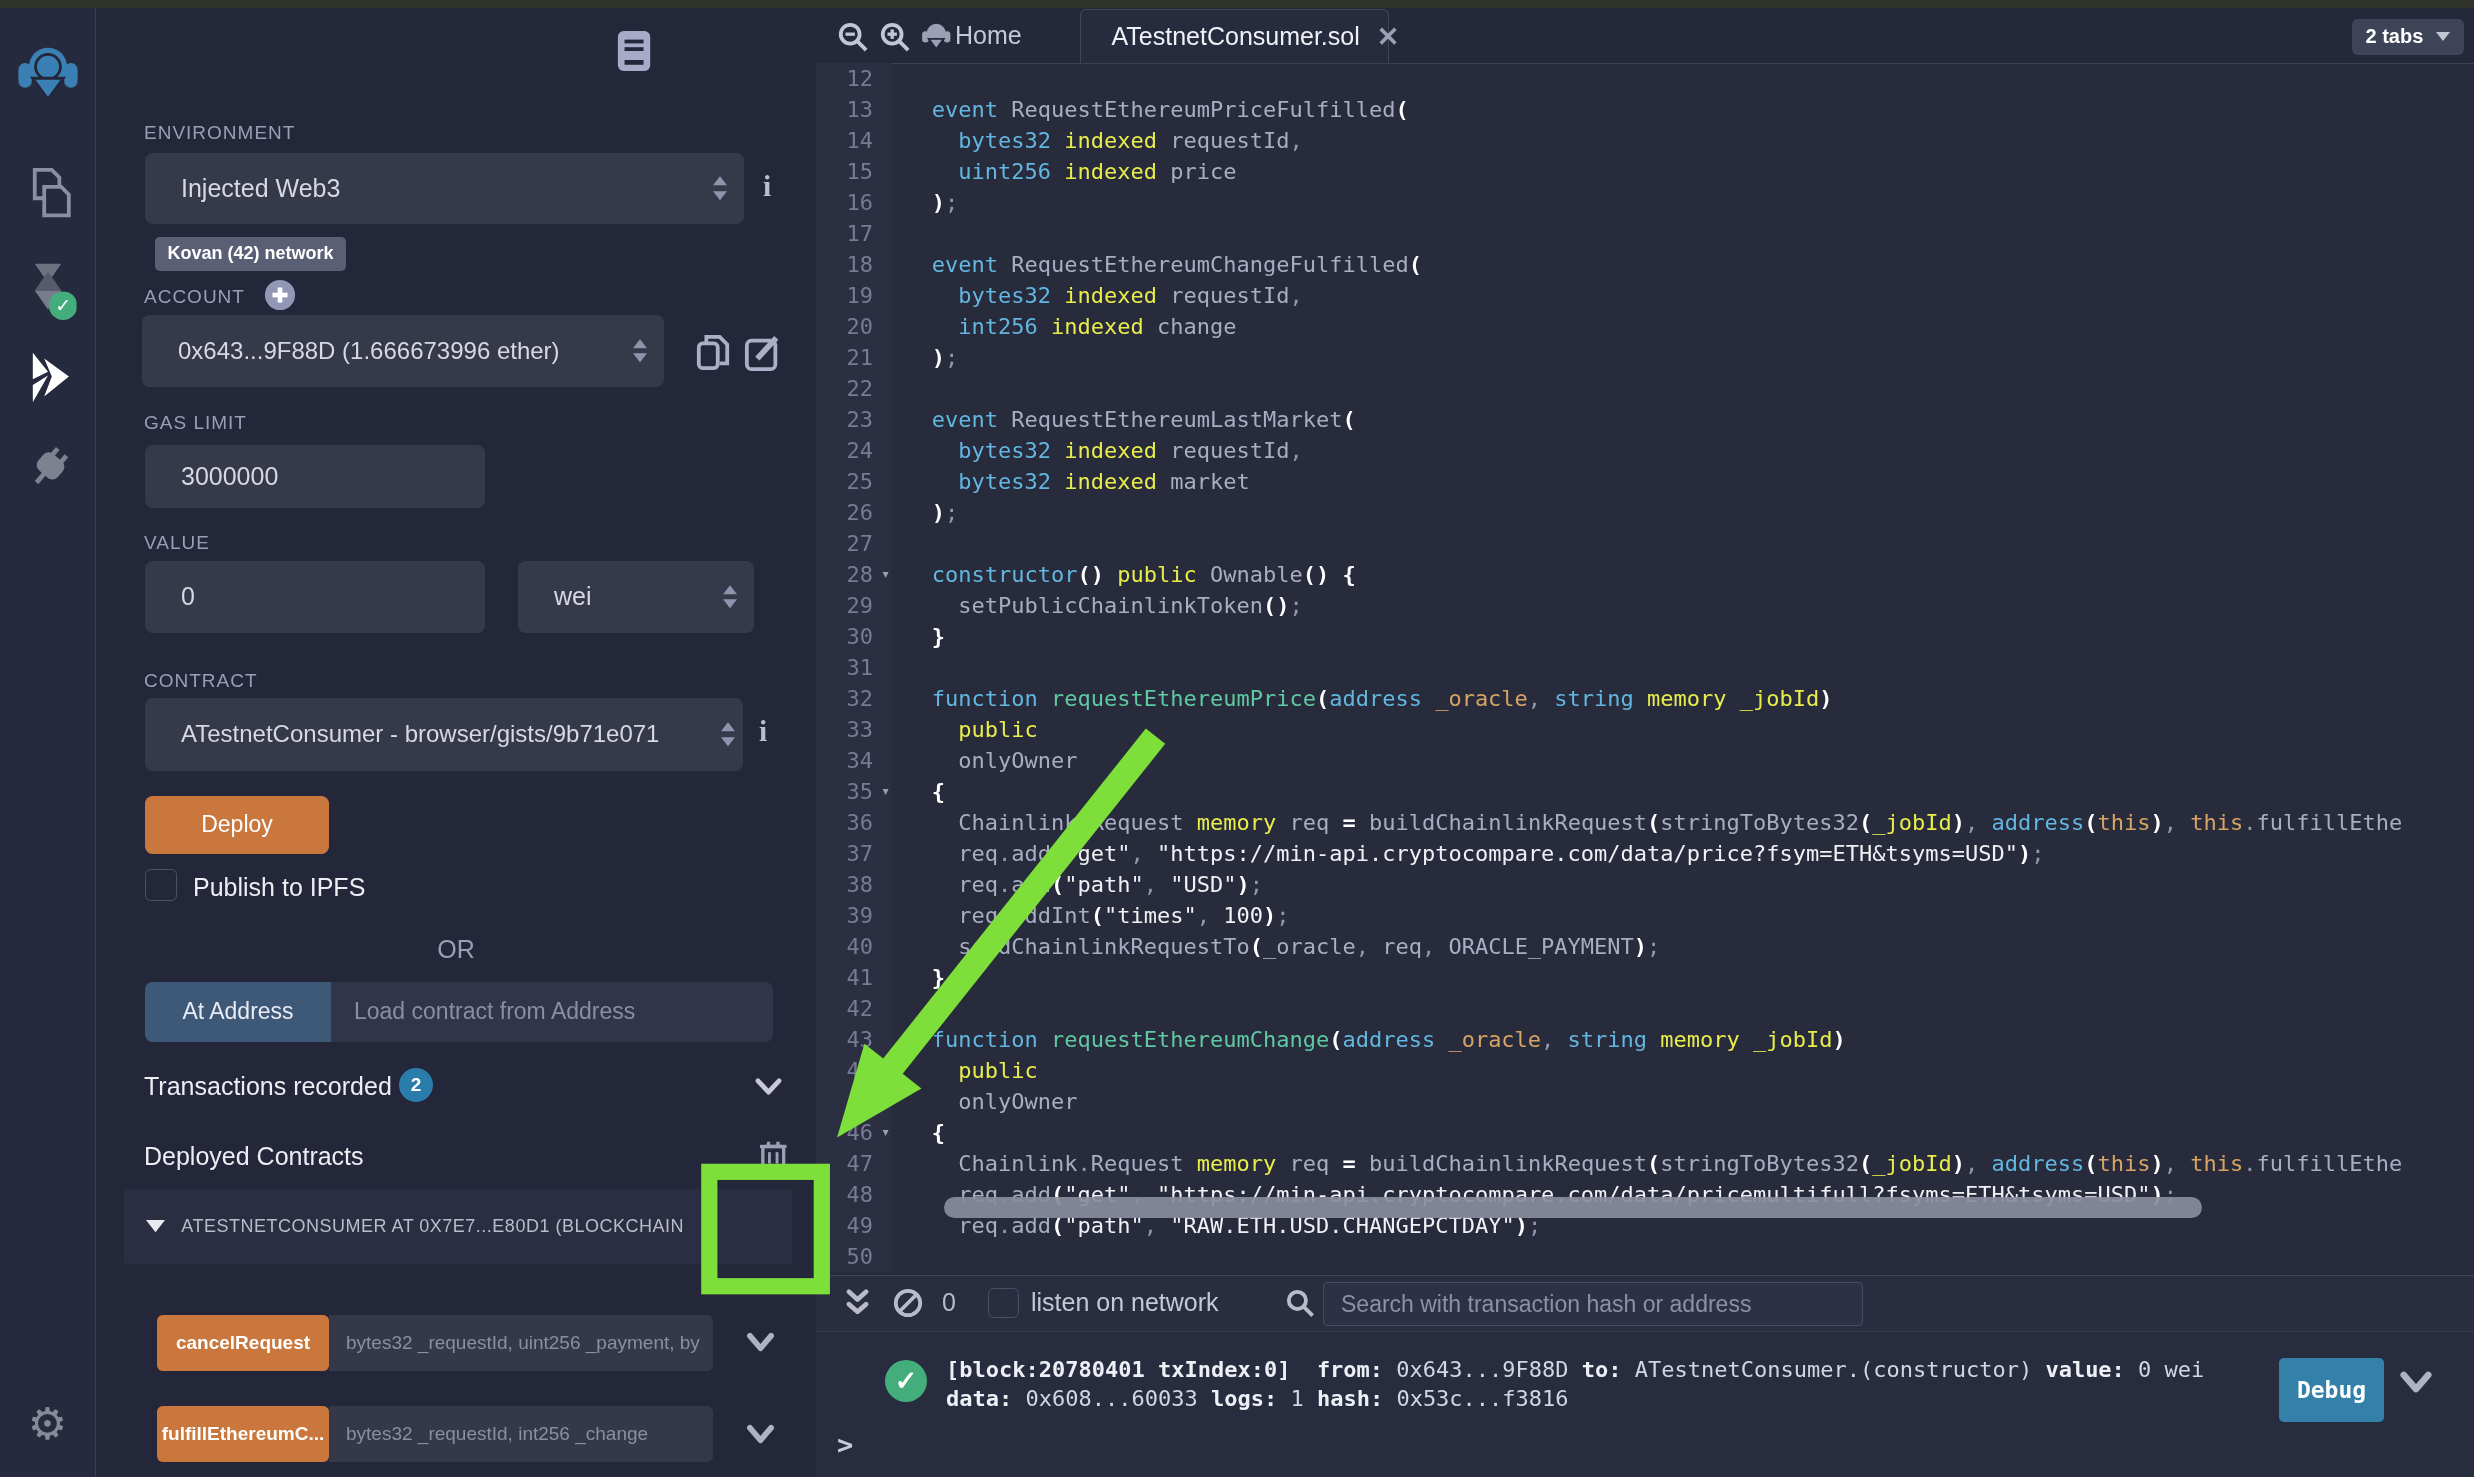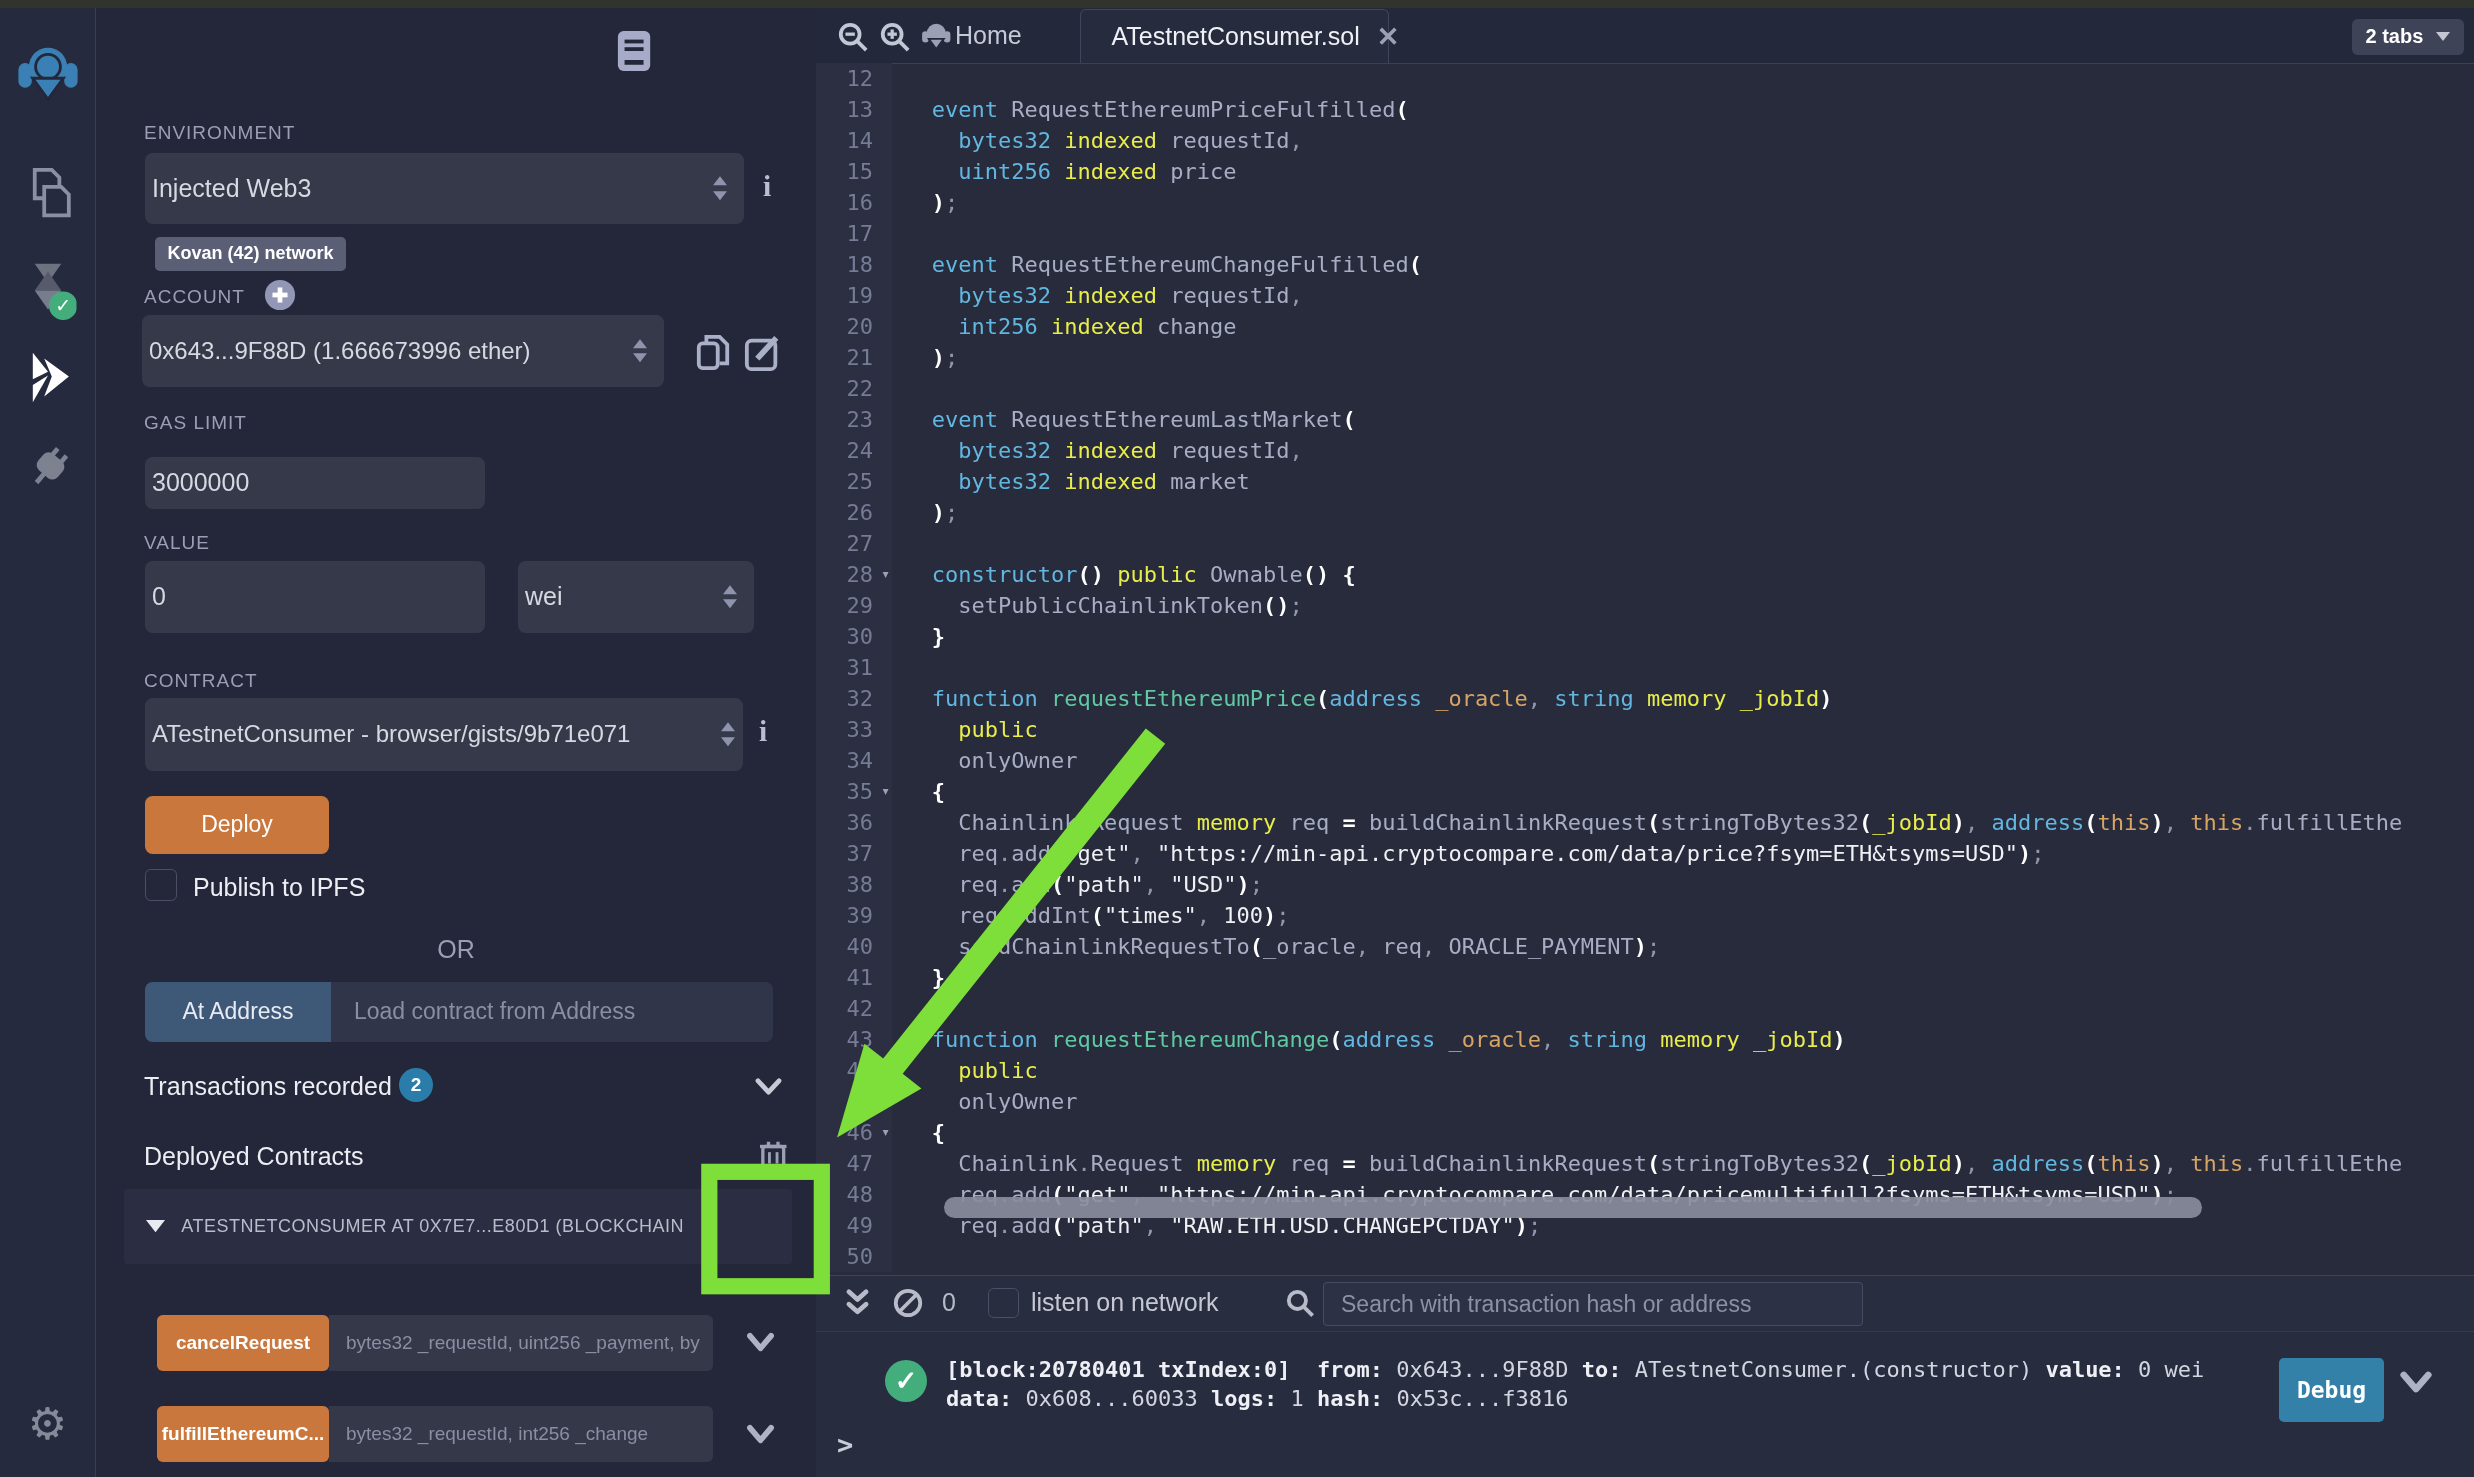--- a/index.html
+++ b/index.html
@@ -9,21 +9,21 @@
   
   .topstrip{left:0;top:0;width:2475px;height:7.6px;background:#31342c;}
   
   .iconbar{left:0;top:7.6px;width:95px;height:1470px;background:#262a3e;border-right:1px solid #3a3e52;}
   .iconbar .icn{position:absolute;left:50%;transform:translateX(-50%);}
   
   .panel{left:96px;top:7.6px;width:720px;height:1470px;background:#24273a;border-right:1px solid #3c4054;}
   .lbl{position:absolute;font-size:19px;letter-spacing:1px;color:#9b9eb5;}
   .title{position:absolute;left:46px;top:25px;font-size:29.6px;color:#f4f5f9;letter-spacing:1px;font-weight:500;white-space:nowrap;}
   .select,.input{position:absolute;background:#353949;border-radius:7.6px;color:#d6d8e2;font-size:25px;
-    display:flex;align-items:center;padding:0 7px;box-sizing:border-box;white-space:nowrap;overflow:hidden;}
+    display:flex;align-items:center;padding:0 36px;box-sizing:border-box;white-space:nowrap;overflow:hidden;}
   .spinner{position:absolute;right:17px;top:50%;transform:translateY(-50%);display:flex;flex-direction:column;gap:5.7px;}
   .spinner i{display:block;width:0;height:0;border-left:7.6px solid transparent;border-right:7.6px solid transparent;}
   .spinner .up{border-bottom:9.5px solid #8f94ae;}
   .spinner .dn{border-top:9.5px solid #8f94ae;}
   .badge-kovan{position:absolute;background:#5b5f75;border-radius:4.8px;color:#fff;font-weight:bold;
     font-size:18px;padding:6.7px 12.4px;}
   .info-i{position:absolute;color:#b9bed2;font-family:"Liberation Serif",serif;font-weight:bold;font-size:29.6px;}
   .btn-orange{position:absolute;background:#c9773d;border-radius:7.6px;color:#fff;display:flex;align-items:center;justify-content:center;border:none;}
   .checkbox{position:absolute;width:32px;height:32px;border:1.9px solid #4b5067;border-radius:5.7px;background:transparent;box-sizing:border-box;}
   .white-txt{position:absolute;color:#eceef4;font-size:25px;white-space:nowrap;}
@@ -171,21 +171,21 @@
       </svg>
     </span>
     <span class="abs" style="left:648px;top:326px">
       <svg width="38" height="38" viewBox="0 0 40 40">
         <rect x="3" y="7" width="30" height="30" rx="5" fill="none" stroke="#aab0c8" stroke-width="4"></rect>
         <line x1="14" y1="26" x2="34" y2="4" stroke="#aab0c8" stroke-width="6"></line>
       </svg>
     </span>
 
     <div class="lbl" style="left:48px;top:404px">GAS LIMIT</div>
-    <div class="input" style="left:49px;top:449px;width:340px;height:52px">
+    <div class="input" style="left:49px;top:437px;width:340px;height:63px">
       <span>3000000</span>
     </div>
 
     <div class="lbl" style="left:48px;top:524px">VALUE</div>
     <div class="input" style="left:49px;top:553px;width:340px;height:72px">
       <span>0</span>
     </div>
     <div class="select" style="left:422px;top:553px;width:236px;height:72px">
       <span>wei</span>
       <span class="spinner">

